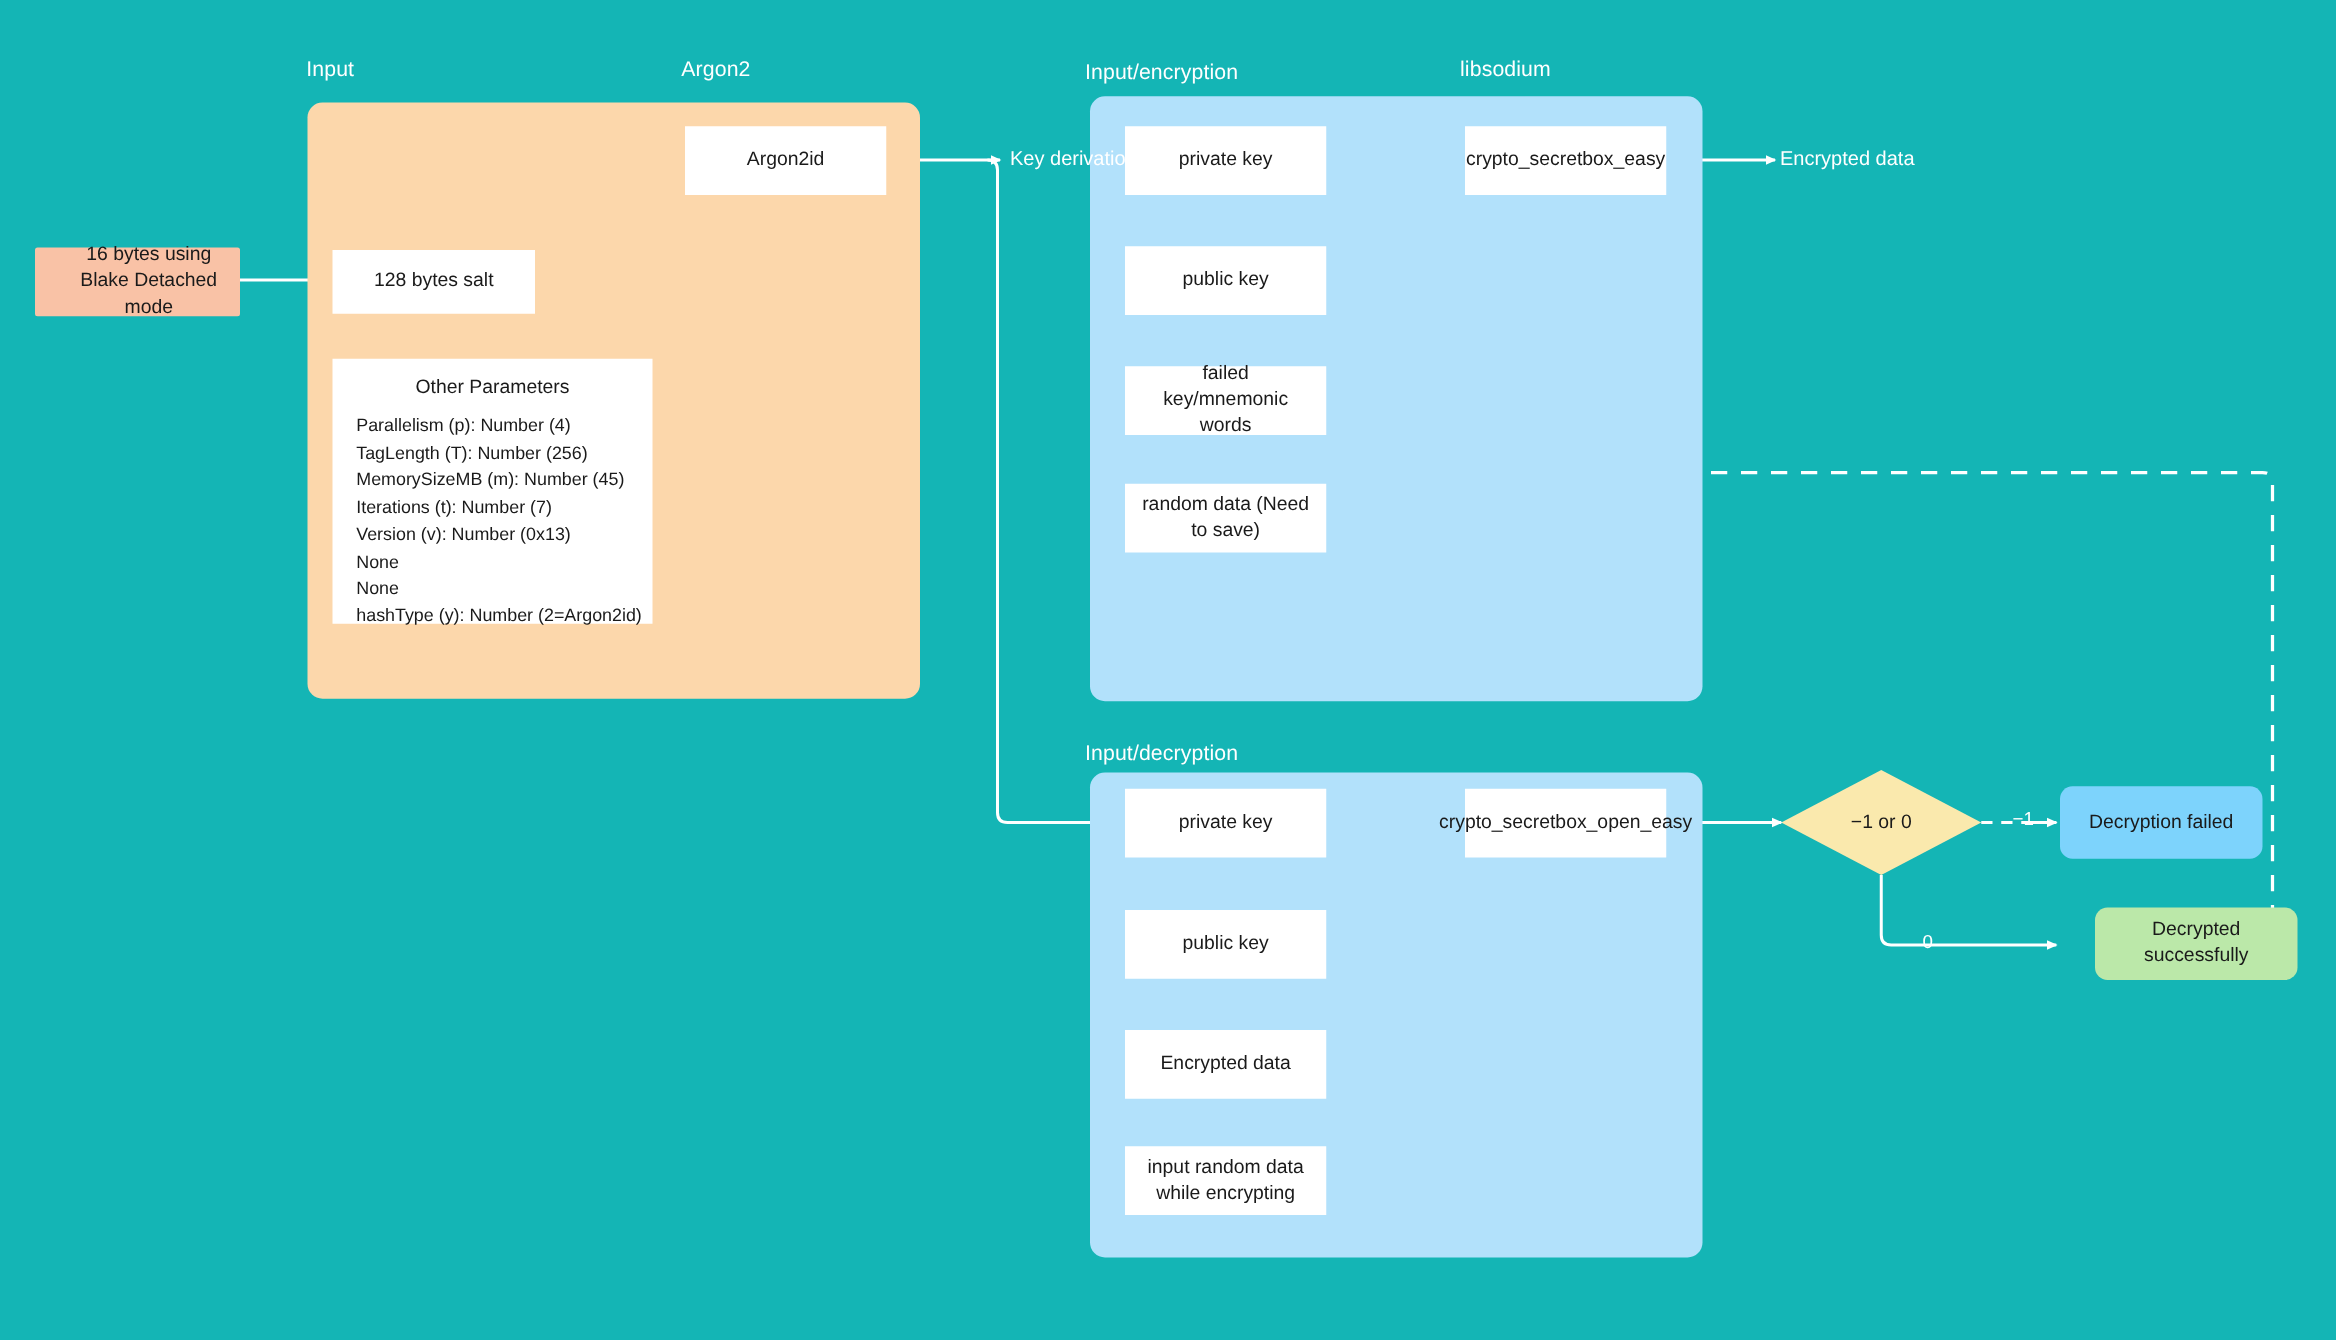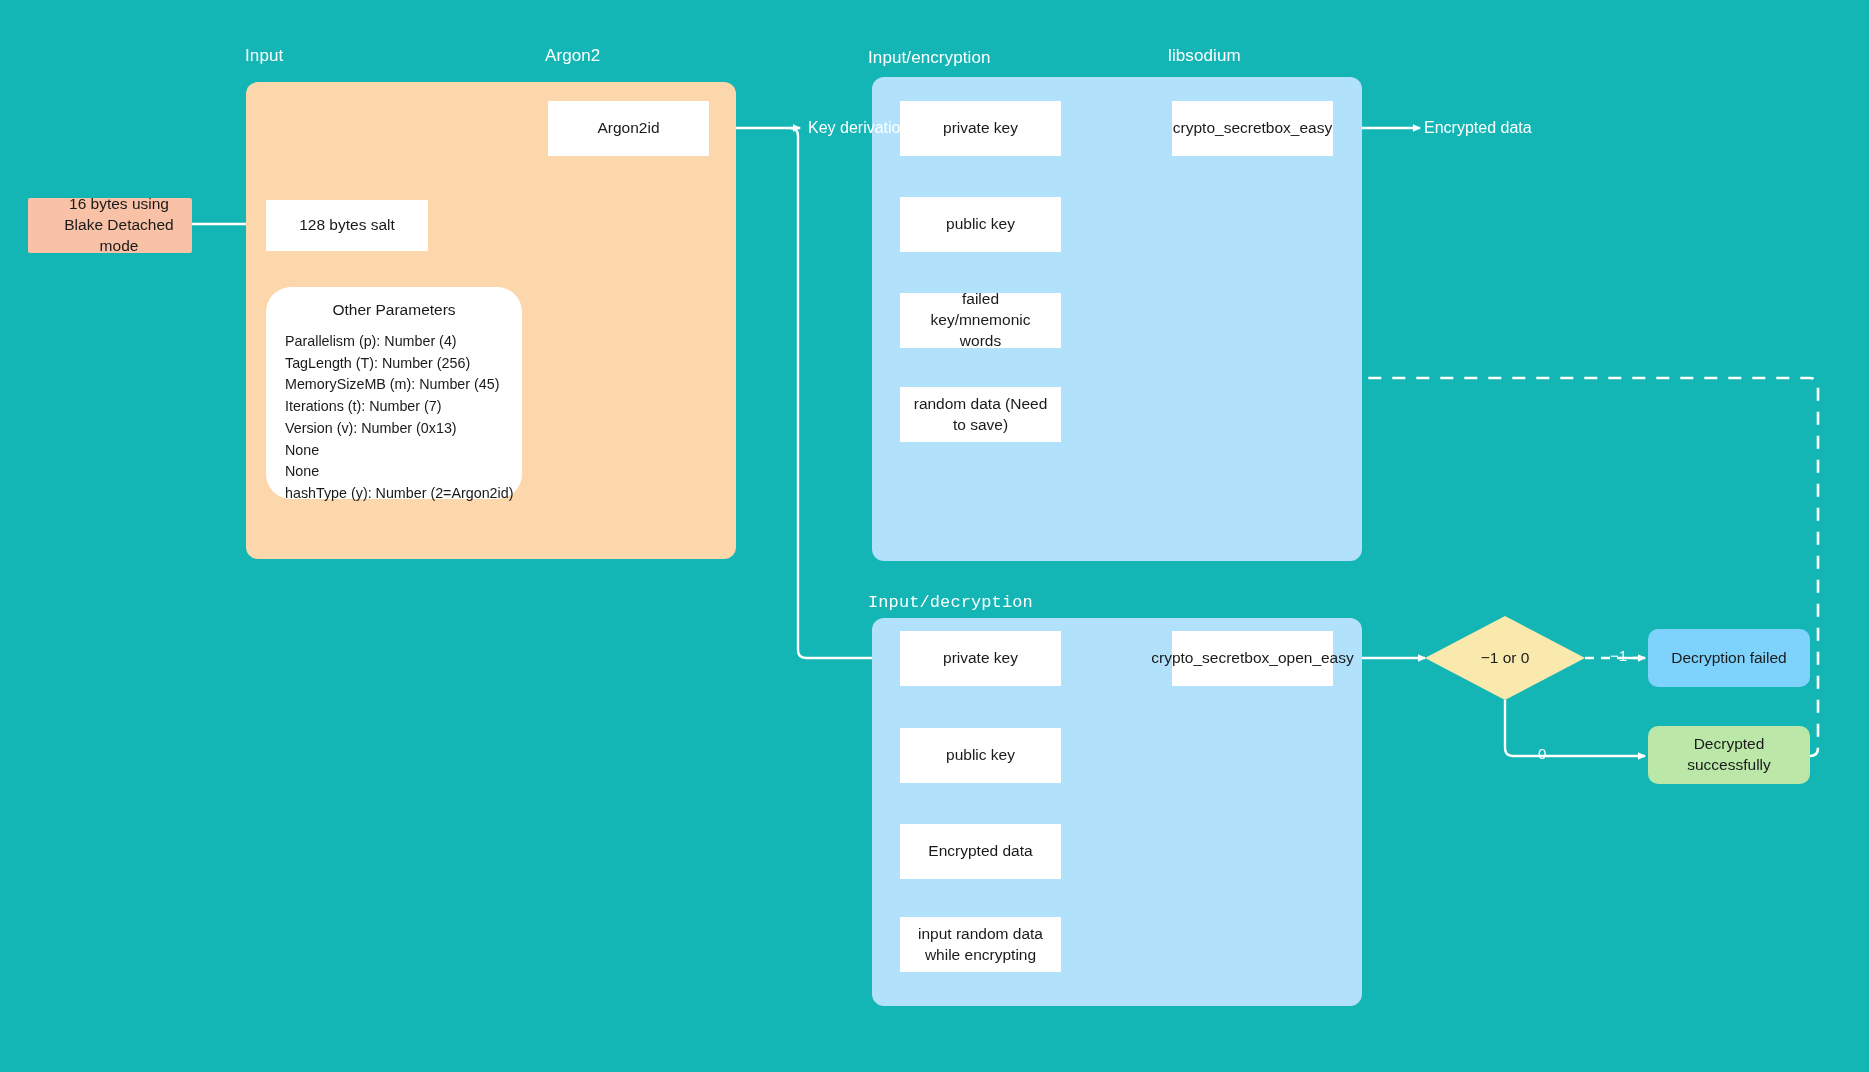--- a/index.html
+++ b/index.html
@@ -20,26 +20,25 @@
   .panel.orange{background:#fcd7ab;}
   .panel.blue{background:#b2e1fb;}
 
   .node{
     position:absolute;background:#ffffff;color:#1a1a1a;
     display:flex;align-items:center;justify-content:center;text-align:center;
     font-size:15.5px;line-height:1.35;padding:0 10px;box-sizing:border-box;
   }
   .node.salmon{background:#f9c2a6;border-radius:2px;padding-left:28px;}
   .node.salmon-r{background:#7dd3fc;border-radius:10px;}
-  .node.green-r{background:#bbe8a9;border-radius:10px;}
+  .node.green-r{background:#bbe8a9;border-radius:10px;margin-left:28px;}
 
   .params{
     position:absolute;background:#fff;box-sizing:border-box;
     padding:14px 0 0 0;
-    border-radius:25px;
   }
   .params .ptitle{
     text-align:center;font-size:15.5px;color:#1a1a1a;margin-bottom:12px;
   }
   .params ul{list-style:none;margin:0;padding:0 0 0 19px;}
   .params li{font-size:14.3px;line-height:1.52;color:#1a1a1a;white-space:nowrap;}
 
   .diamond{
     position:absolute;
     display:flex;align-items:center;justify-content:center;
@@ -108,21 +107,21 @@
     <g fill="none" stroke="#ffffff" stroke-width="2.6" stroke-dasharray="13 11" stroke-linecap="butt">
       <path d="M1810,756 Q1818,756 1818,748 L1818,386 Q1818,378 1810,378 L988,378 Q980,378 980,370 L980,330"></path>
     </g>
     <polygon points="980,314 986.5,327 973.5,327" fill="#ffffff"></polygon>
   </svg>
 
   <div class="group-label" style="left:245px;top:46px;">Input</div>
   <div class="group-label" style="left:545px;top:46px;">Argon2</div>
   <div class="group-label" style="left:868px;top:48px;">Input/encryption</div>
   <div class="group-label" style="left:1168px;top:46px;">libsodium</div>
-  <div class="group-label" style="left:868px;top:593px;font-family:Liberation Mono, monospace;">Input/decryption</div>
+  <div class="group-label" style="left:868px;top:593px;">Input/decryption</div>
 
   <div class="panel orange" style="left:246px;top:82px;width:490px;height:477px;"></div>
   <div class="panel blue" style="left:872px;top:77px;width:490px;height:484px;"></div>
   <div class="panel blue" style="left:872px;top:618px;width:490px;height:388px;"></div>
 
   <div class="node salmon" style="left:28px;top:198px;width:164px;height:55px;">16 bytes using Blake Detached mode</div>
 
   <div class="node" style="left:266px;top:200px;width:162px;height:51px;">128 bytes salt</div>
 
   <div class="params" style="left:266px;top:287px;width:256px;height:212px;">

